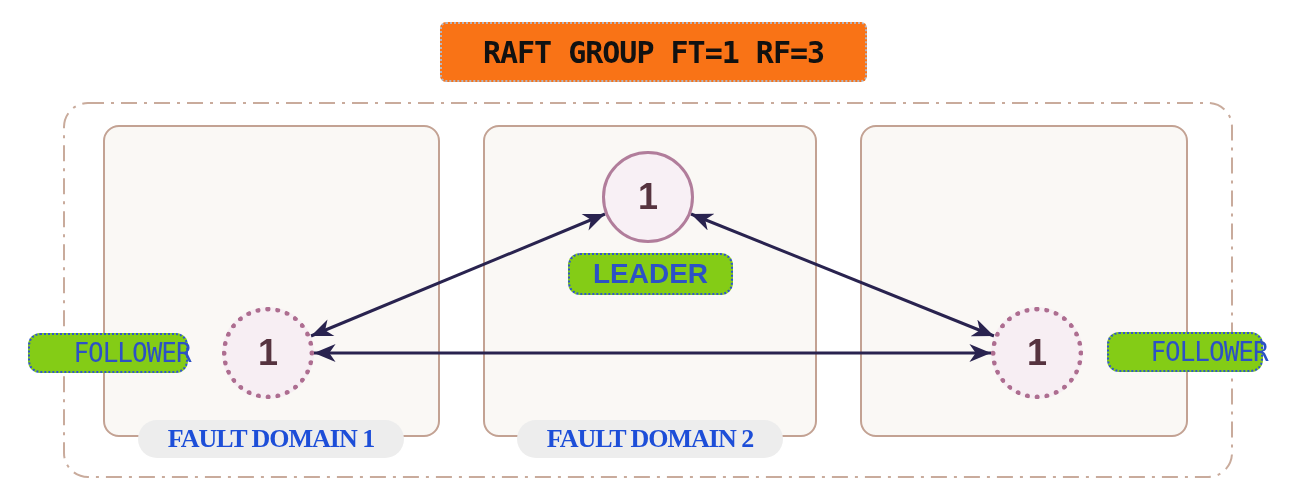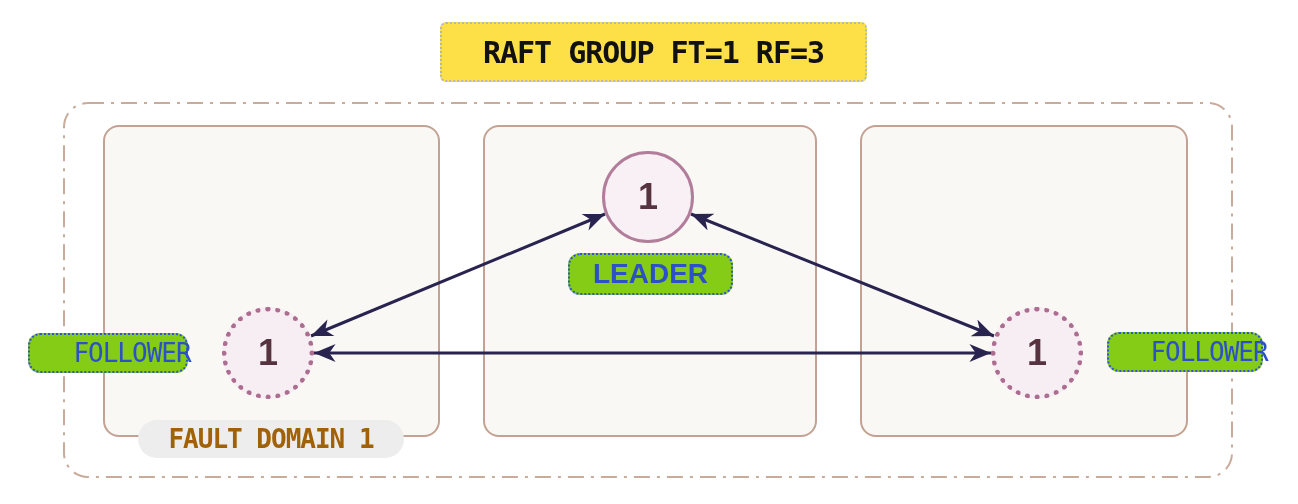--- a/index.html
+++ b/index.html
@@ -3,21 +3,21 @@
 <meta charset="utf-8">
 <style>
   html,body{margin:0;padding:0;background:#ffffff;}
   .canvas{
     position:relative;width:1298px;height:504px;background:#ffffff;overflow:hidden;
     font-family:"DejaVu Sans Mono",monospace;
   }
   
   .title-box{
     position:absolute;left:440px;top:22px;width:427px;height:60px;
-    border:2px dotted #b5b5c0;border-radius:6px;background:#fde047;
+    border:2px dotted #b5b5c0;border-radius:6px;background:#f97316;
     display:flex;align-items:center;justify-content:center;box-sizing:border-box;
   }
   .title-box span{
     font-family:"DejaVu Sans Mono",monospace;font-weight:bold;font-size:30px;
     letter-spacing:-1px;color:#111111;white-space:nowrap;
   }
   
   .layer-svg{position:absolute;left:0;top:0;z-index:2;pointer-events:none;}
   
   .domain{
@@ -25,21 +25,21 @@
     background:#faf8f5;border:2px solid #c3a293;border-radius:16px;
   }
   .d1{left:103px;width:337px;}
   .d2{left:483px;width:334px;}
   .d3{left:860px;width:328px;}
   
   .domain-label{
     position:absolute;top:420px;width:266px;height:38px;z-index:3;
     background:#ededed;border-radius:19px;
     display:flex;align-items:center;justify-content:center;
-    font-weight:bold;font-size:26px;letter-spacing:-1px;color:#a16207;white-space:nowrap;
+    font-weight:bold;font-size:26px;letter-spacing:-1px;color:#1d4ed8;white-space:nowrap;font-family:Liberation Serif, serif;
   }
   .ld1{left:138px;} .ld2{left:517px;} .ld3{left:891px;}
   
   .node{
     position:absolute;width:92px;height:92px;border-radius:50%;box-sizing:border-box;z-index:3;
     display:flex;align-items:center;justify-content:center;
     font-family:"Liberation Sans",sans-serif;font-weight:bold;font-size:36px;color:#56333f;
   }
   .node-leader{left:602px;top:151px;background:#f8f0f5;border:3px solid #b17d9b;}
   .node-follower{background:#f7eef3;border:5px dotted #ad6d90;}
@@ -83,20 +83,21 @@
     </defs>
 
     <rect x="64" y="103" width="1168" height="374" rx="24" fill="none" stroke-width="2" stroke-dasharray="16 7 3 7" stroke="#c9ab9c"></rect>
 
     <line x1="311" y1="336" x2="605" y2="214" stroke-width="3" marker-start="url(#ah)" marker-end="url(#ah)" stroke="#29234f"></line>
     <line x1="691" y1="214" x2="994" y2="336" stroke-width="3" marker-start="url(#ah)" marker-end="url(#ah)" stroke="#29234f"></line>
     <line x1="314" y1="353" x2="991" y2="353" stroke-width="3" marker-start="url(#ah)" marker-end="url(#ah)" stroke="#29234f"></line>
   </svg>
 
   <div class="domain-label ld1">FAULT DOMAIN 1</div>
+  <div class="domain-label ld2">FAULT DOMAIN 2</div>
 
   <div class="node node-follower nf-left">
     <span>1</span>
   </div>
   <div class="node node-leader">
     <span>1</span>
   </div>
   <div class="node node-follower nf-right">
     <span>1</span>
   </div>

